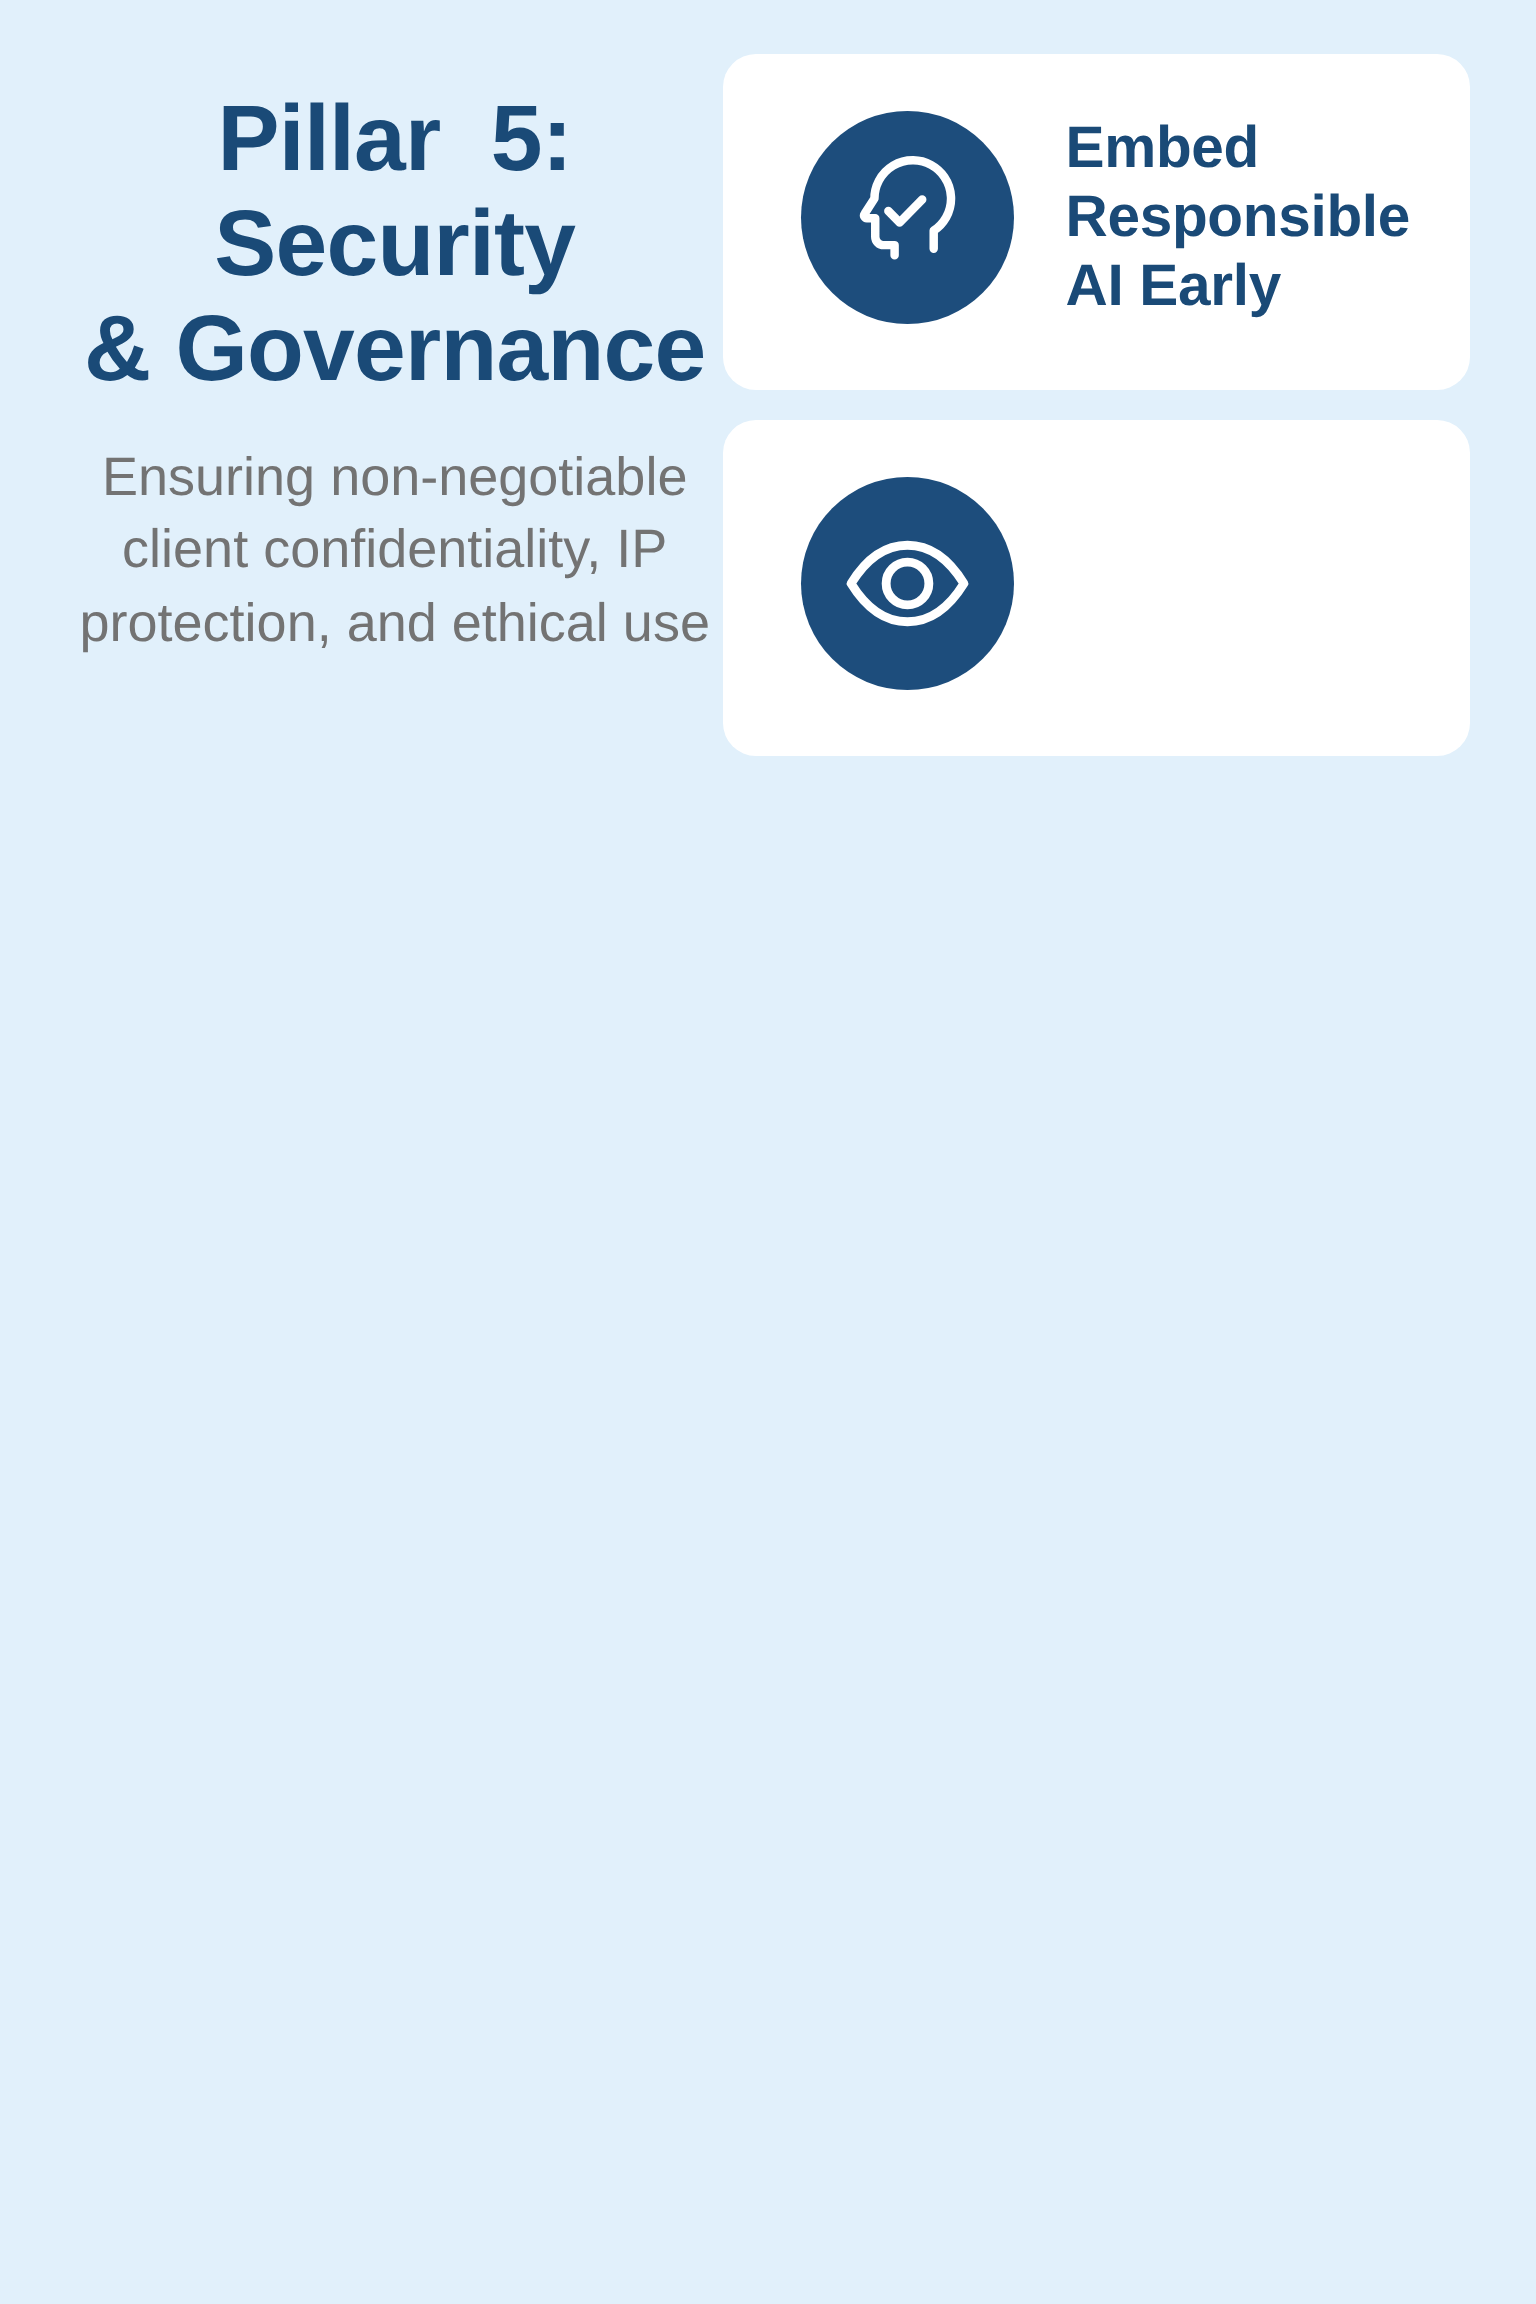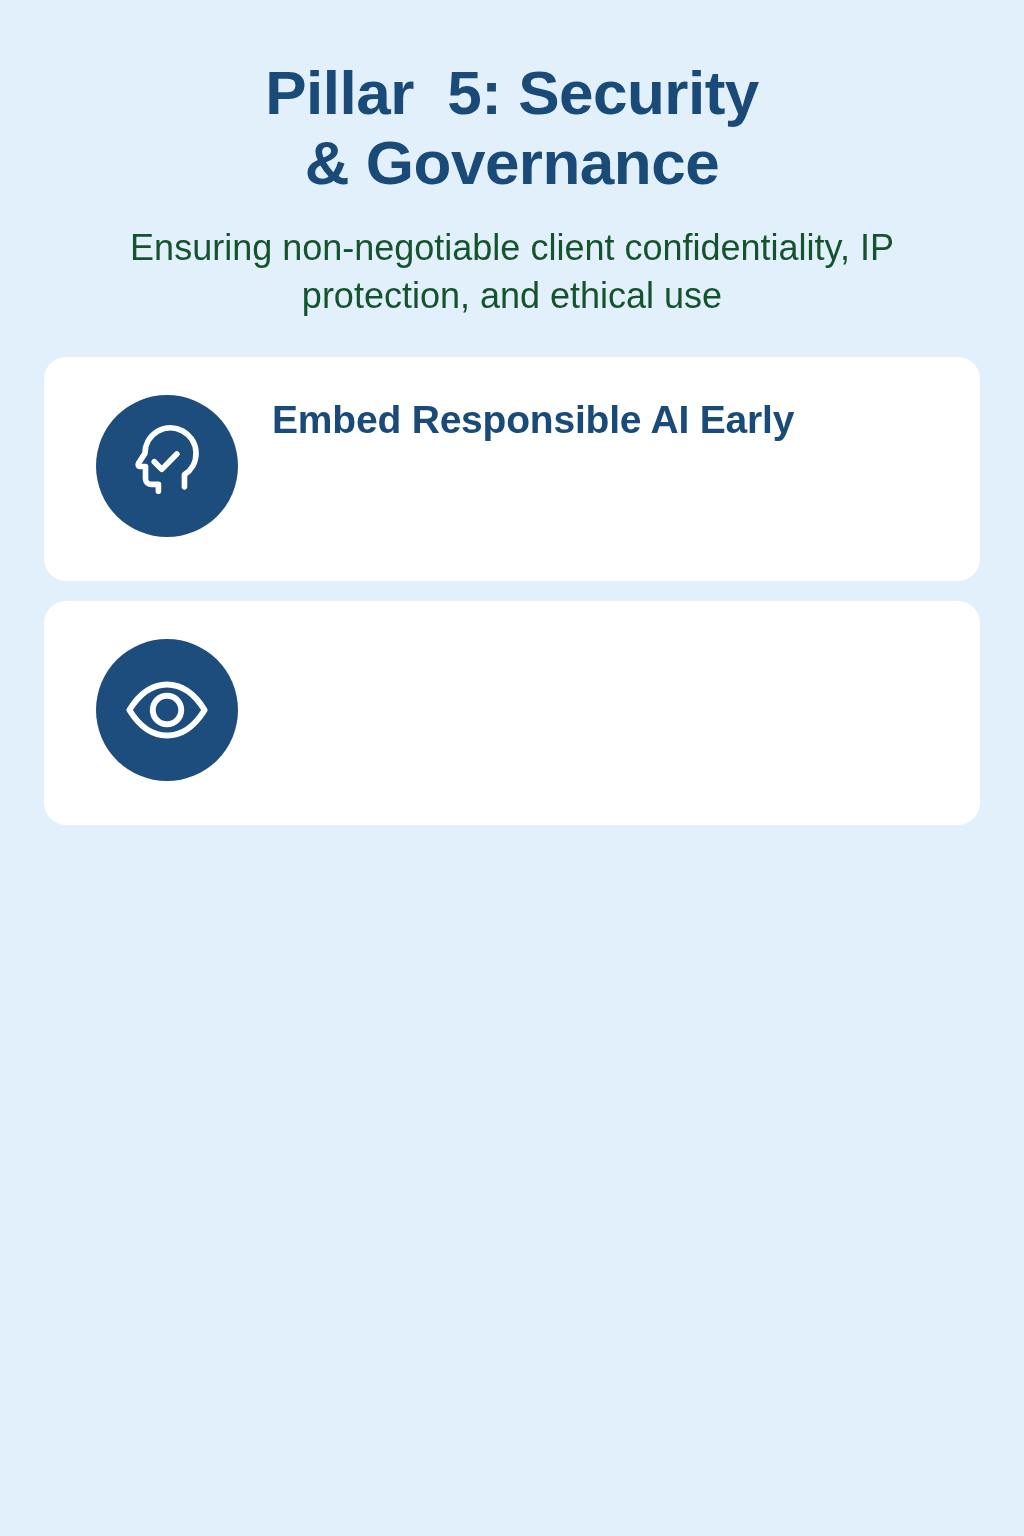--- a/index.html
+++ b/index.html
@@ -16,21 +16,21 @@
     overflow: hidden;
     position: relative;
   }
 
   .page {
     width: 1024px;
     height: 1536px;
     position: relative;
     padding: 0 44px;
     display: flex;
-    flex-direction: column;
+    flex-direction: row;
   }
 
   
   .header {
     padding-top: 58px;
     text-align: center;
   }
 
   .page-title {
     font-size: 62px;
@@ -39,21 +39,21 @@
     color: #1a4a77;
     letter-spacing: -0.5px;
     white-space: pre-wrap;
   }
 
   .page-subtitle {
     margin: 26px auto 0;
     max-width: 810px;
     font-size: 36px;
     line-height: 1.34;
-    color: #14532d;
+    color: #737373;
     font-weight: 400;
     white-space: pre-wrap;
   }
 
   
   .cards {
     margin-top: 36px;
     display: flex;
     flex-direction: column;
     gap: 20px;

